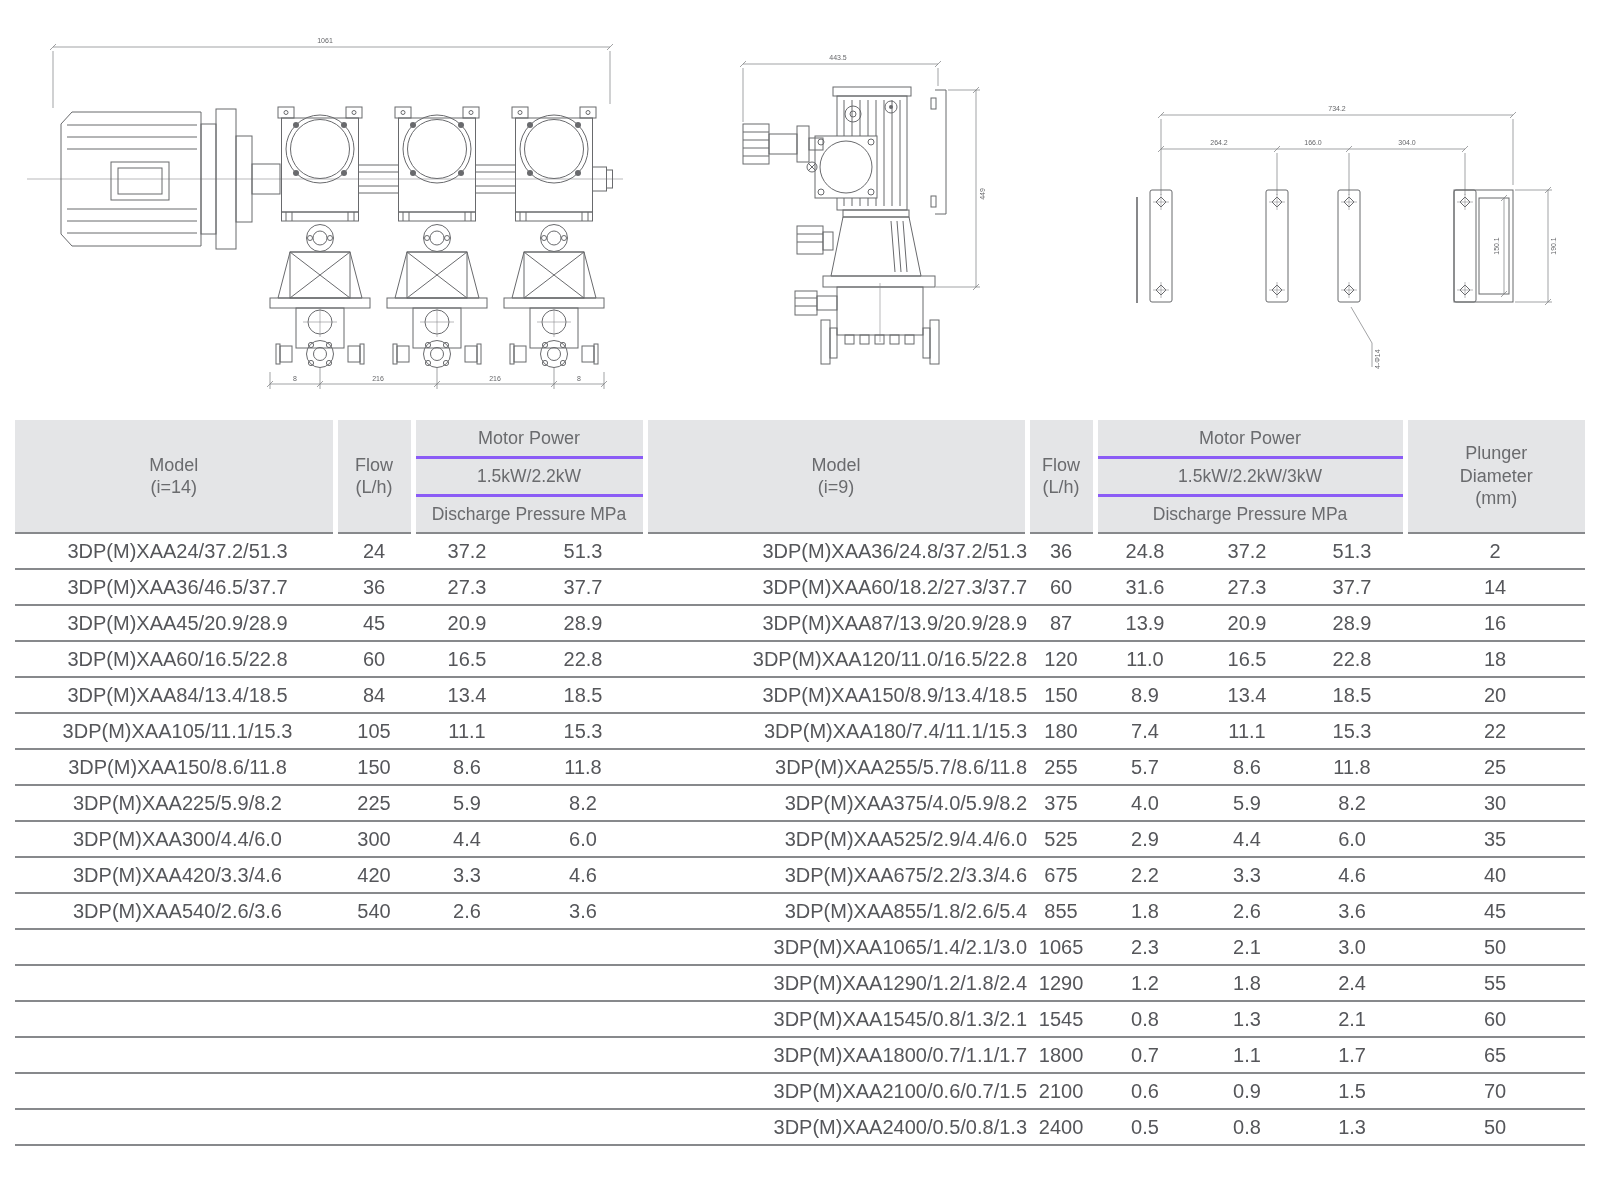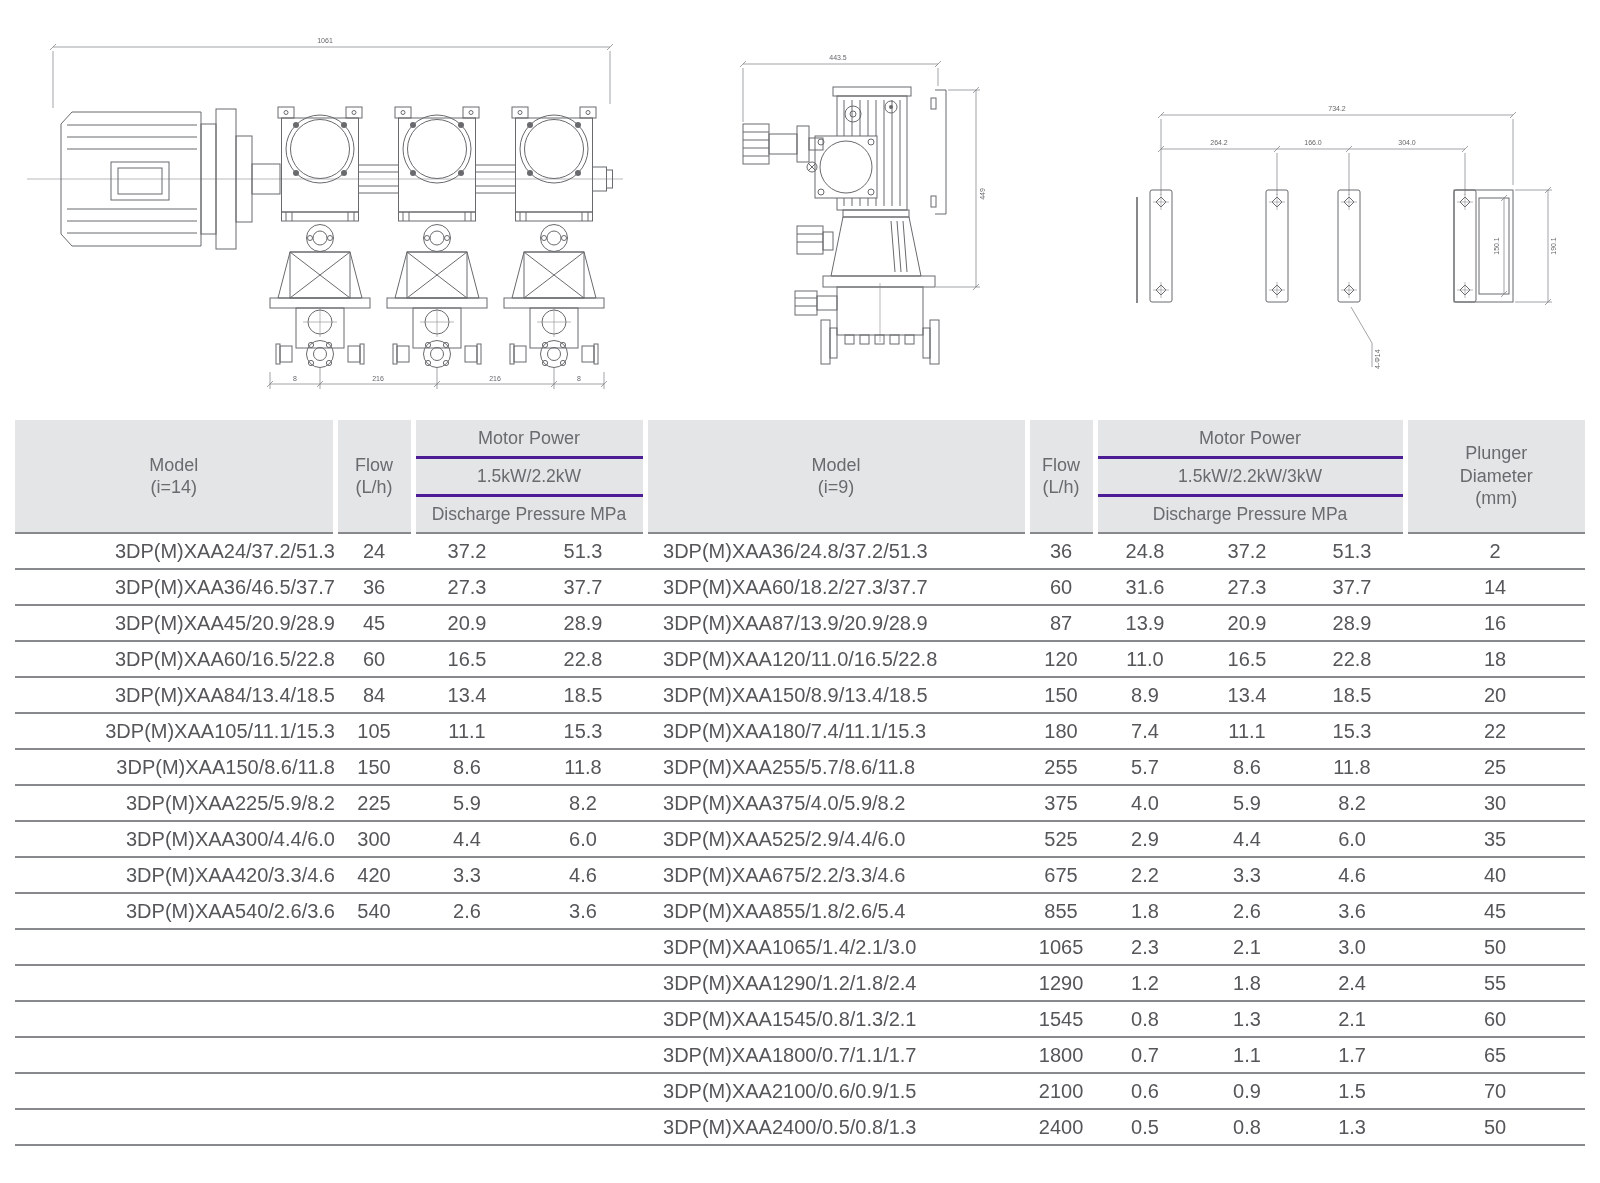--- a/index.html
+++ b/index.html
@@ -27,29 +27,29 @@
   table.spec col.c7{width:100px}  table.spec col.c8{width:104px}
   table.spec col.c9{width:106px}  table.spec col.c10{width:180px}
 
   thead th {
     background:#e4e5e7; color:#6a6b6e; font-weight:normal;
     font-size:18px; line-height:1.25; white-space:pre-line;
     vertical-align:middle; padding:3px 0; border-left:5px solid #ffffff;
   }
   thead th.first { border-left:none; }
   thead tr.h1 th { height:30px; }
-  thead tr.sub th { border-top:3px solid #4c1d95; height:29px; font-size:17.5px; }
+  thead tr.sub th { border-top:3px solid #8b5cf6; height:29px; font-size:17.5px; }
 
   tbody td {
     border-bottom:2px solid #87898c; font-size:20px; color:#55565a;
     text-align:center; height:34px; padding:0; overflow:hidden; white-space:nowrap;
   }
   tbody tr:first-child td { border-top:2px solid #87898c; }
-  tbody td.model   { text-align:right; padding-left:5px;margin-top:44px; }
-  tbody td.model-r { text-align:left; padding-left:18px; }
+  tbody td.model   { text-align:center; padding-left:5px;margin-top:44px; }
+  tbody td.model-r { text-align:right; padding-left:18px; }
 </style>
 </head>
 <body>
 
 <div class="drawing" style="left:25px; top:12px;">
 <svg viewBox="0 0 600 395" width="600" height="395">
   <defs>
     <g id="pumpunit" class="lw">
 
       <rect x="-42" y="-65" width="16" height="11"></rect>
@@ -539,21 +539,21 @@
         <td class="num">0.7</td>
         <td class="num">1.1</td>
         <td class="num">1.7</td>
         <td class="num">65</td>
       </tr>
       <tr>
         <td class="model"></td>
         <td class="num"></td>
         <td class="num"></td>
         <td class="num"></td>
-        <td class="model-r">3DP(M)XAA2100/0.6/0.9/1.5</td>
+        <td class="model-r">3DP(M)XAA2100/0.6/0.7/1.5</td>
         <td class="num">2100</td>
         <td class="num">0.6</td>
         <td class="num">0.9</td>
         <td class="num">1.5</td>
         <td class="num">70</td>
       </tr>
       <tr>
         <td class="model"></td>
         <td class="num"></td>
         <td class="num"></td>

